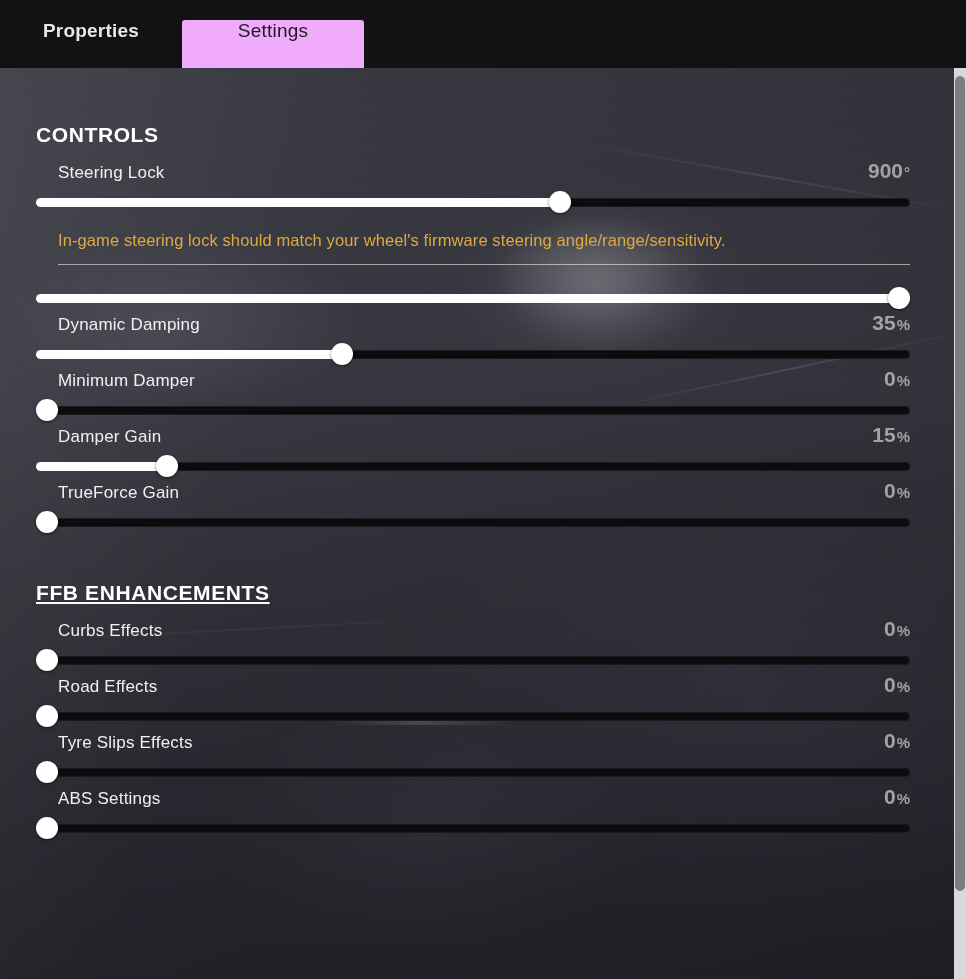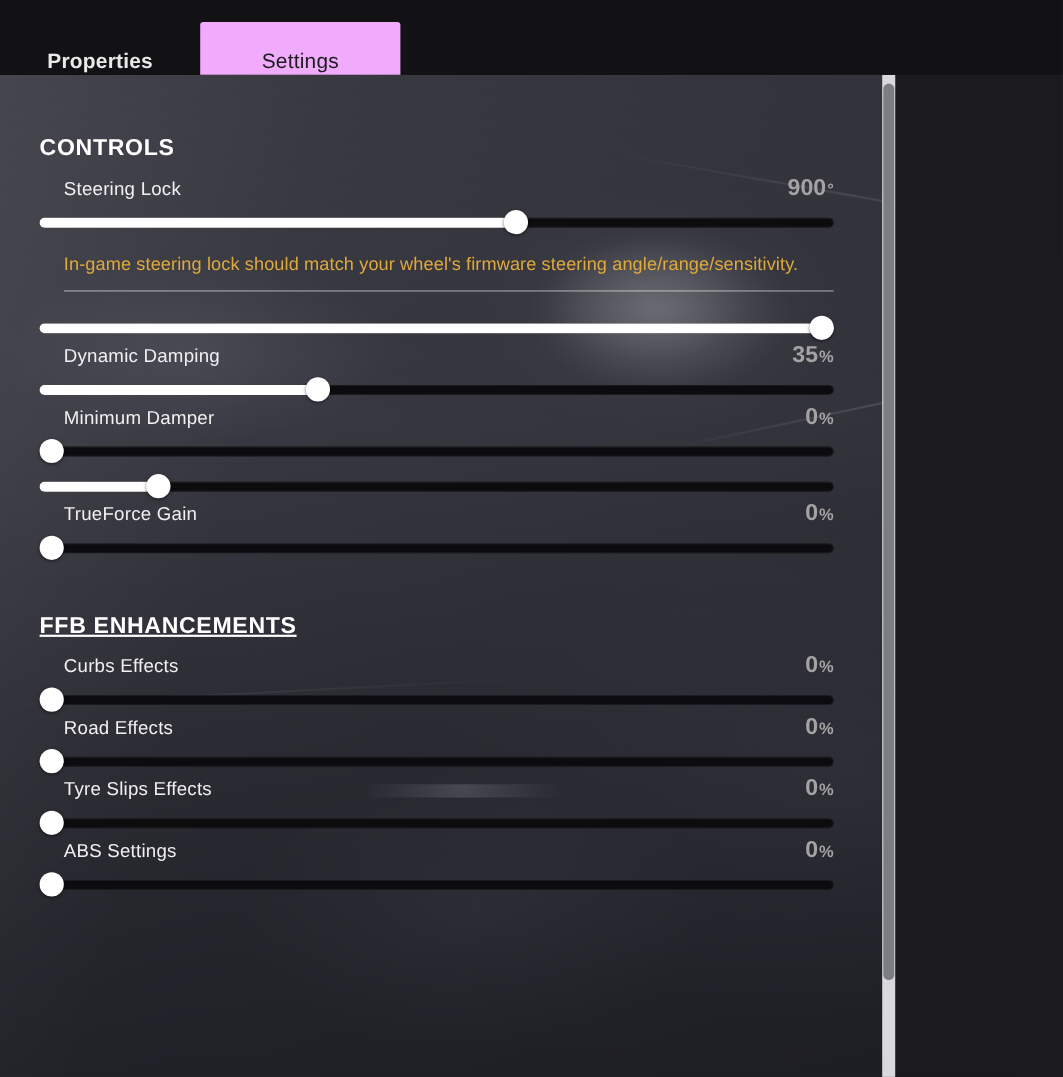--- a/index.html
+++ b/index.html
@@ -24,42 +24,42 @@
     height: 68px;
     background: #121214;
     display: flex;
     align-items: flex-end;
     z-index: 5;
   }
   .tab {
     height: 48px;
     min-width: 182px;
     display: flex;
-    align-items: flex-end;
+    align-items: flex-start;
     justify-content: center;
     font-size: 19px;
     font-weight: bold;
     letter-spacing: .2px;
     color: #e9e9ea;
     cursor: pointer;
     user-select: none;
   }
   .tab.inactive { background: #121214; }
   .tab.active {
     background: #f0abfc;
     color: #1c1c1e;
     font-weight: normal;
     border-top-left-radius: 3px;
     border-top-right-radius: 3px;
   }
 
   
   .content-wrap {
     position: relative;
-    width: 814px;
+    width: 966px;
     height: 911px;
     overflow: hidden;
     background: #3a3a42;
   }
 
   
   .photo {
     position: absolute;
     inset: 0;
     background:
@@ -279,20 +279,26 @@
             </span>
           </div>
           <div class="slider">
             <div class="track"></div>
             <div class="fill" style="width:0%"></div>
             <div class="knob" style="left:0px"></div>
           </div>
         </div>
 
         <div class="row">
+          <div class="row-head">
+            <span class="row-label">Damper Gain</span>
+            <span class="row-value">
+              <span>15</span><span class="unit">%</span>
+            </span>
+          </div>
           <div class="slider">
             <div class="track"></div>
             <div class="fill" style="width:15%"></div>
             <div class="knob" style="left:calc(15% - 11px)"></div>
           </div>
         </div>
 
         <div class="row">
           <div class="row-head">
             <span class="row-label">TrueForce Gain</span>

